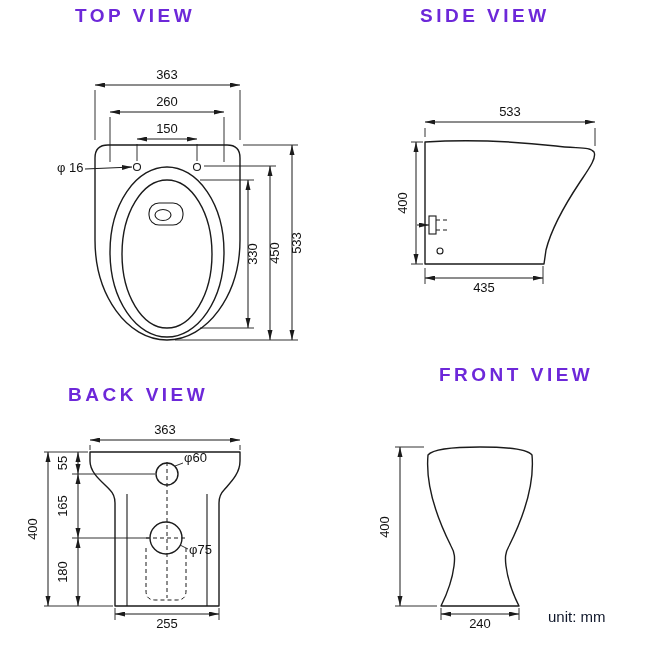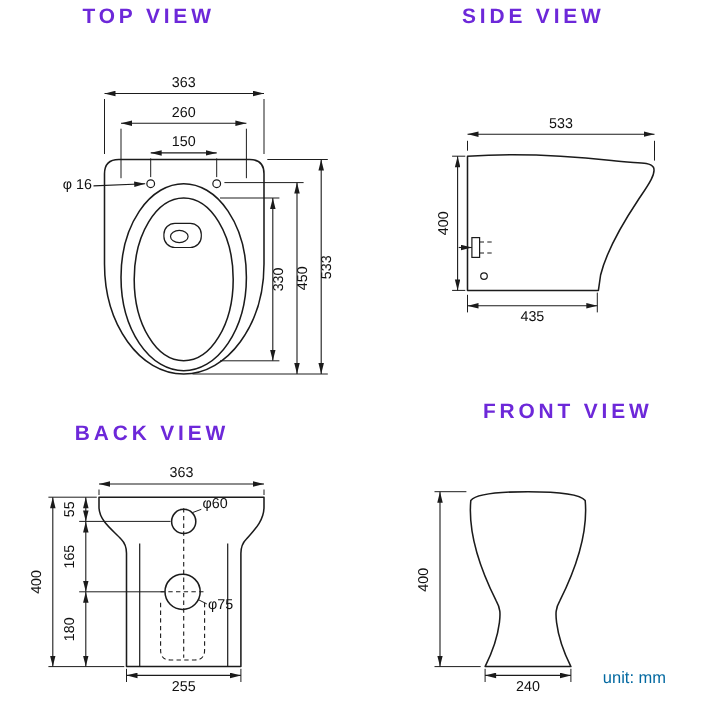--- a/index.html
+++ b/index.html
@@ -5,21 +5,21 @@
   html,body{margin:0;padding:0;}
   body{
     width:650px;height:650px;position:relative;background:#ffffff;
     font-family:"Liberation Sans", sans-serif;color:#161616;overflow:hidden;
   }
   .view-title{
     position:absolute;font-size:19px;font-weight:bold;letter-spacing:3.5px;
     color:#6d28d9;white-space:nowrap;
   }
   .unit-label{
-    position:absolute;left:548px;top:608px;font-size:15px;color:#0369a1;
+    position:absolute;left:548px;top:608px;font-size:15px;color:#0f172a;
   }
   svg{position:absolute;left:0;top:0;}
   .outline{fill:none;stroke:#1b1b1b;stroke-width:1.4;stroke-linejoin:round;}
   .thin{fill:none;stroke:#1b1b1b;stroke-width:1.1;}
   .dim{fill:none;stroke:#1b1b1b;stroke-width:1;}
   .ext{fill:none;stroke:#1b1b1b;stroke-width:0.9;}
   .dash{fill:none;stroke:#1b1b1b;stroke-width:1;stroke-dasharray:4 3;}
   .dtxt{font-family:"Liberation Sans", sans-serif;font-size:13px;fill:#111;}
 </style>
 </head>

